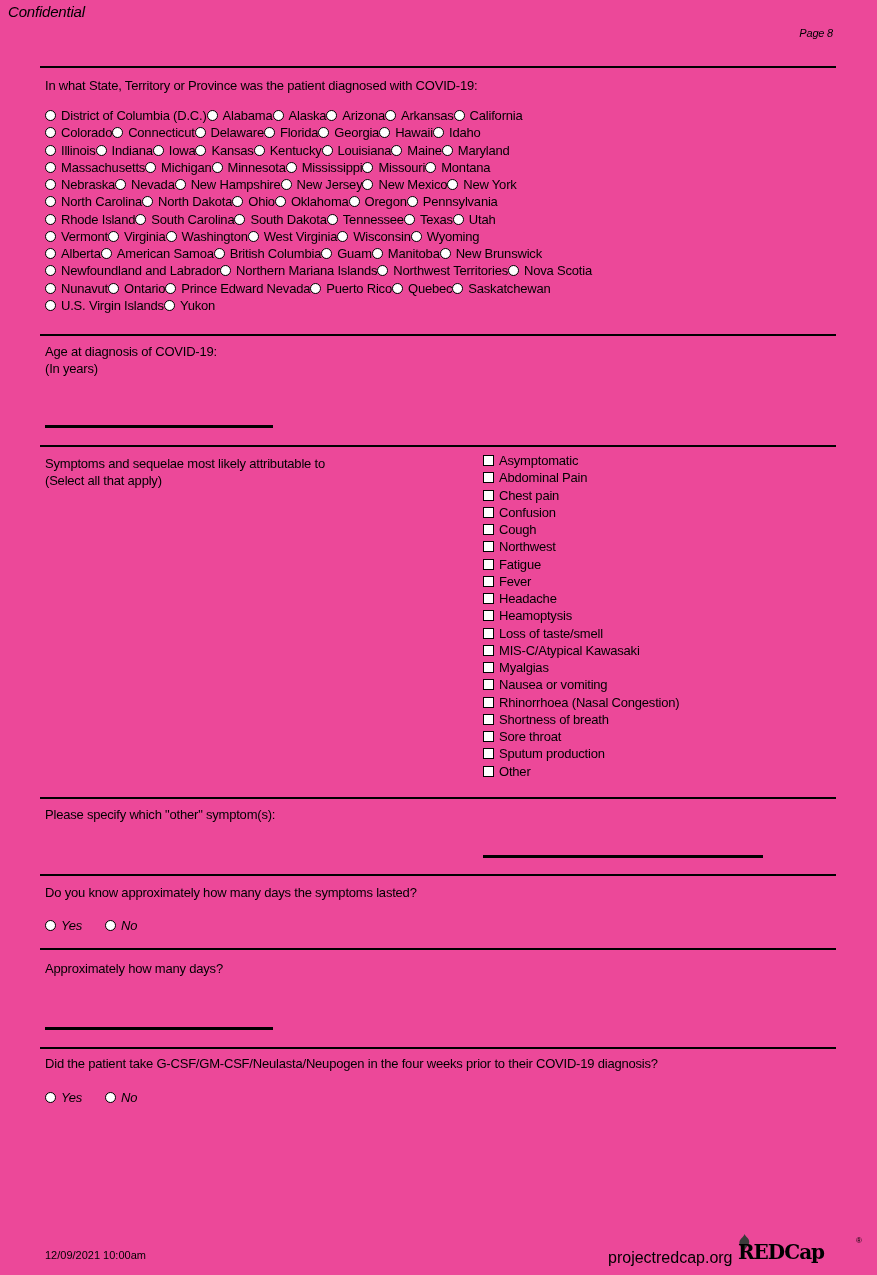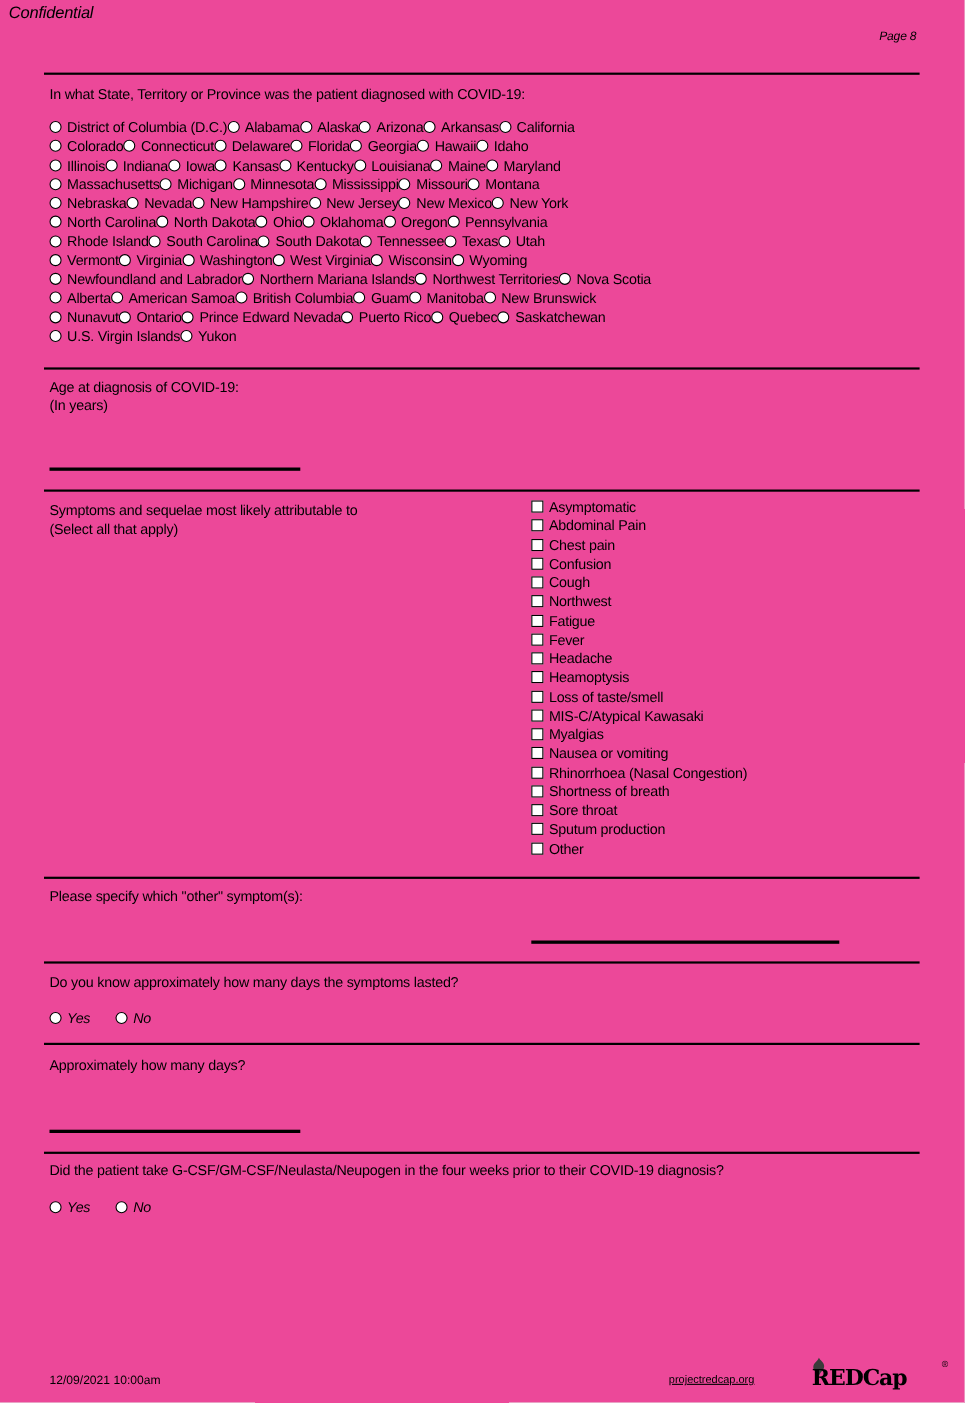--- a/index.html
+++ b/index.html
@@ -15,21 +15,21 @@
   .rule { position:absolute; left:40px; width:796px; height:1.6px; background:#000; }
   .q-label { position:absolute; left:45px; line-height:17.2px; }
   .options-rows { position:absolute; display:flex; flex-direction:column; }
   .option-row { display:flex; align-items:center; height:17.25px; white-space:nowrap; }
   .option { display:inline-flex; align-items:center; gap:5px; }
   .radio { width:11px; height:11px; border:1.3px solid #000; border-radius:50%; flex:none; background:#fff; }
   .checkbox { width:11px; height:11px; border:1.3px solid #000; flex:none; background:#fff; }
   .yesno { position:absolute; left:45px; display:flex; column-gap:23px; align-items:center;font-style:italic; }
   .input-line { position:absolute; height:2.6px; background:#000; }
   .footer-timestamp { position:absolute; left:45px; top:1249px; font-size:11px; letter-spacing:0; }
-  .footer-link { position:absolute; left:608px; top:1249px; width:100px; text-align:left; font-size:10px; letter-spacing:0;text-decoration:underline; }
+  .footer-link { position:absolute; left:608px; top:1249px; width:100px; text-align:center; font-size:16px; letter-spacing:0; }
   .logo { position:absolute; left:736px; top:1234px; width:130px; height:36px; }
   .logo-flame { position:absolute; left:1px; top:0; }
   .logo-text { position:absolute; left:2px; top:6px; font-family:"DejaVu Serif","Liberation Serif",serif; font-weight:bold; font-size:20px; letter-spacing:-1px; color:#000; }
   .logo-reg { position:absolute; right:4px; top:2px; font-size:8px; letter-spacing:0; }
 </style>
 </head>
 <body>
 
 <div class="page">
 
@@ -262,59 +262,59 @@
           <span>Wisconsin</span>
         </span>
         <span class="option">
           <span class="radio"></span>
           <span>Wyoming</span>
         </span>
       </div>
       <div class="option-row">
         <span class="option">
           <span class="radio"></span>
+          <span>Alberta</span>
+        </span>
+        <span class="option">
+          <span class="radio"></span>
+          <span>American Samoa</span>
+        </span>
+        <span class="option">
+          <span class="radio"></span>
+          <span>British Columbia</span>
+        </span>
+        <span class="option">
+          <span class="radio"></span>
+          <span>Guam</span>
+        </span>
+        <span class="option">
+          <span class="radio"></span>
+          <span>Manitoba</span>
+        </span>
+        <span class="option">
+          <span class="radio"></span>
+          <span>New Brunswick</span>
+        </span>
+      </div>
+      <div class="option-row">
+        <span class="option">
+          <span class="radio"></span>
           <span>Newfoundland and Labrador</span>
         </span>
         <span class="option">
           <span class="radio"></span>
           <span>Northern Mariana Islands</span>
         </span>
         <span class="option">
           <span class="radio"></span>
           <span>Northwest Territories</span>
         </span>
         <span class="option">
           <span class="radio"></span>
           <span>Nova Scotia</span>
-        </span>
-      </div>
-      <div class="option-row">
-        <span class="option">
-          <span class="radio"></span>
-          <span>Alberta</span>
-        </span>
-        <span class="option">
-          <span class="radio"></span>
-          <span>American Samoa</span>
-        </span>
-        <span class="option">
-          <span class="radio"></span>
-          <span>British Columbia</span>
-        </span>
-        <span class="option">
-          <span class="radio"></span>
-          <span>Guam</span>
-        </span>
-        <span class="option">
-          <span class="radio"></span>
-          <span>Manitoba</span>
-        </span>
-        <span class="option">
-          <span class="radio"></span>
-          <span>New Brunswick</span>
         </span>
       </div>
       <div class="option-row">
         <span class="option">
           <span class="radio"></span>
           <span>Nunavut</span>
         </span>
         <span class="option">
           <span class="radio"></span>
           <span>Ontario</span>

